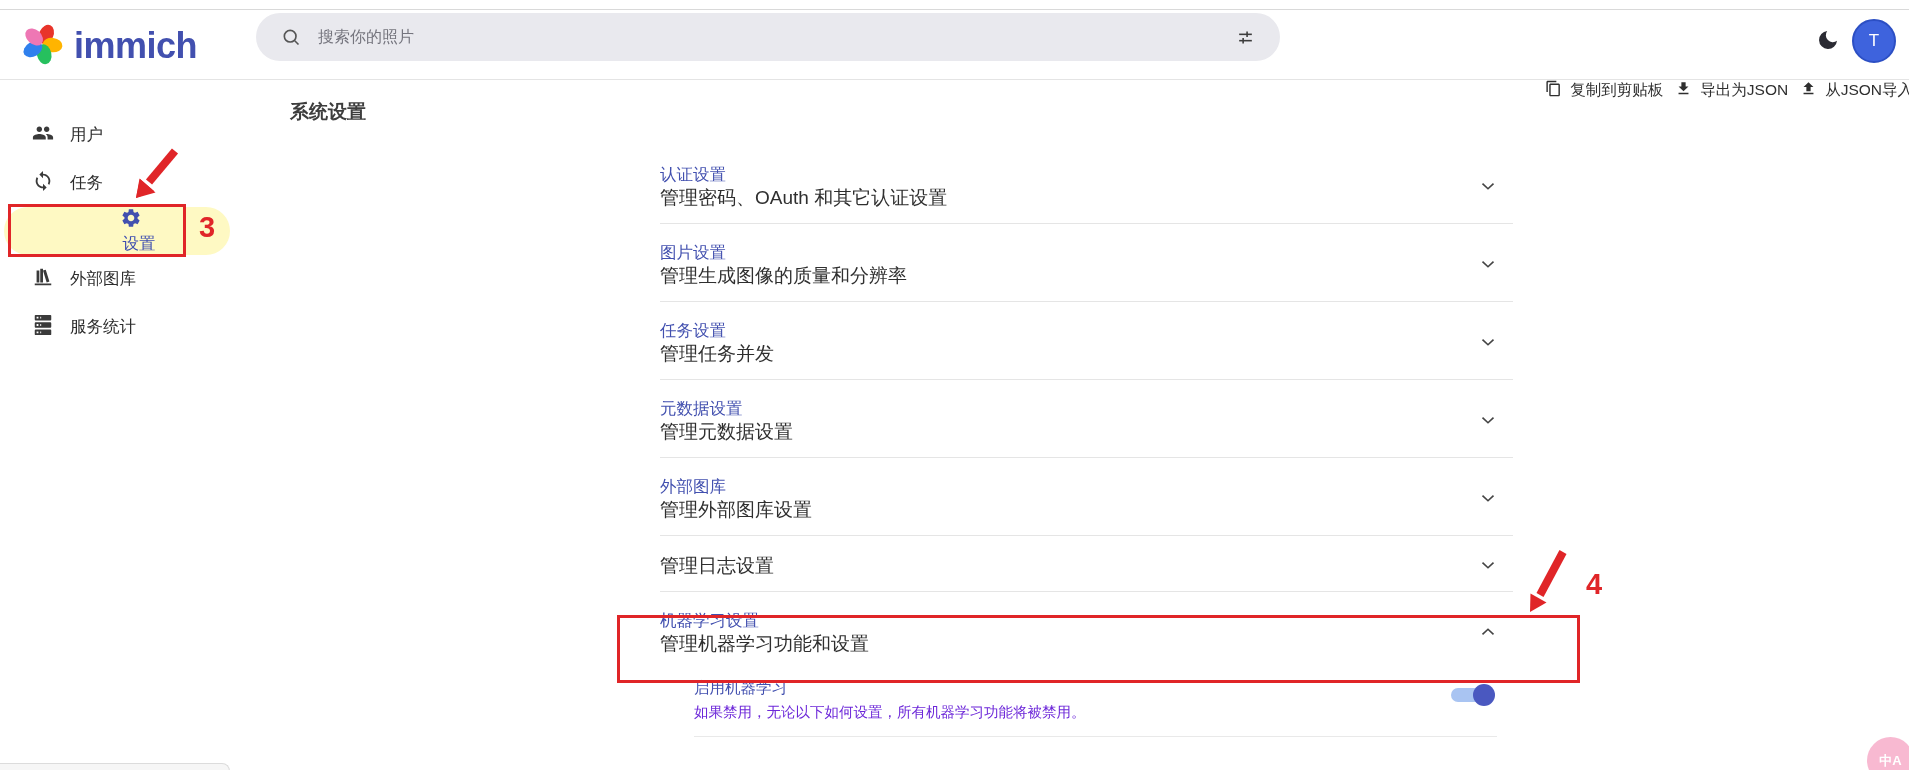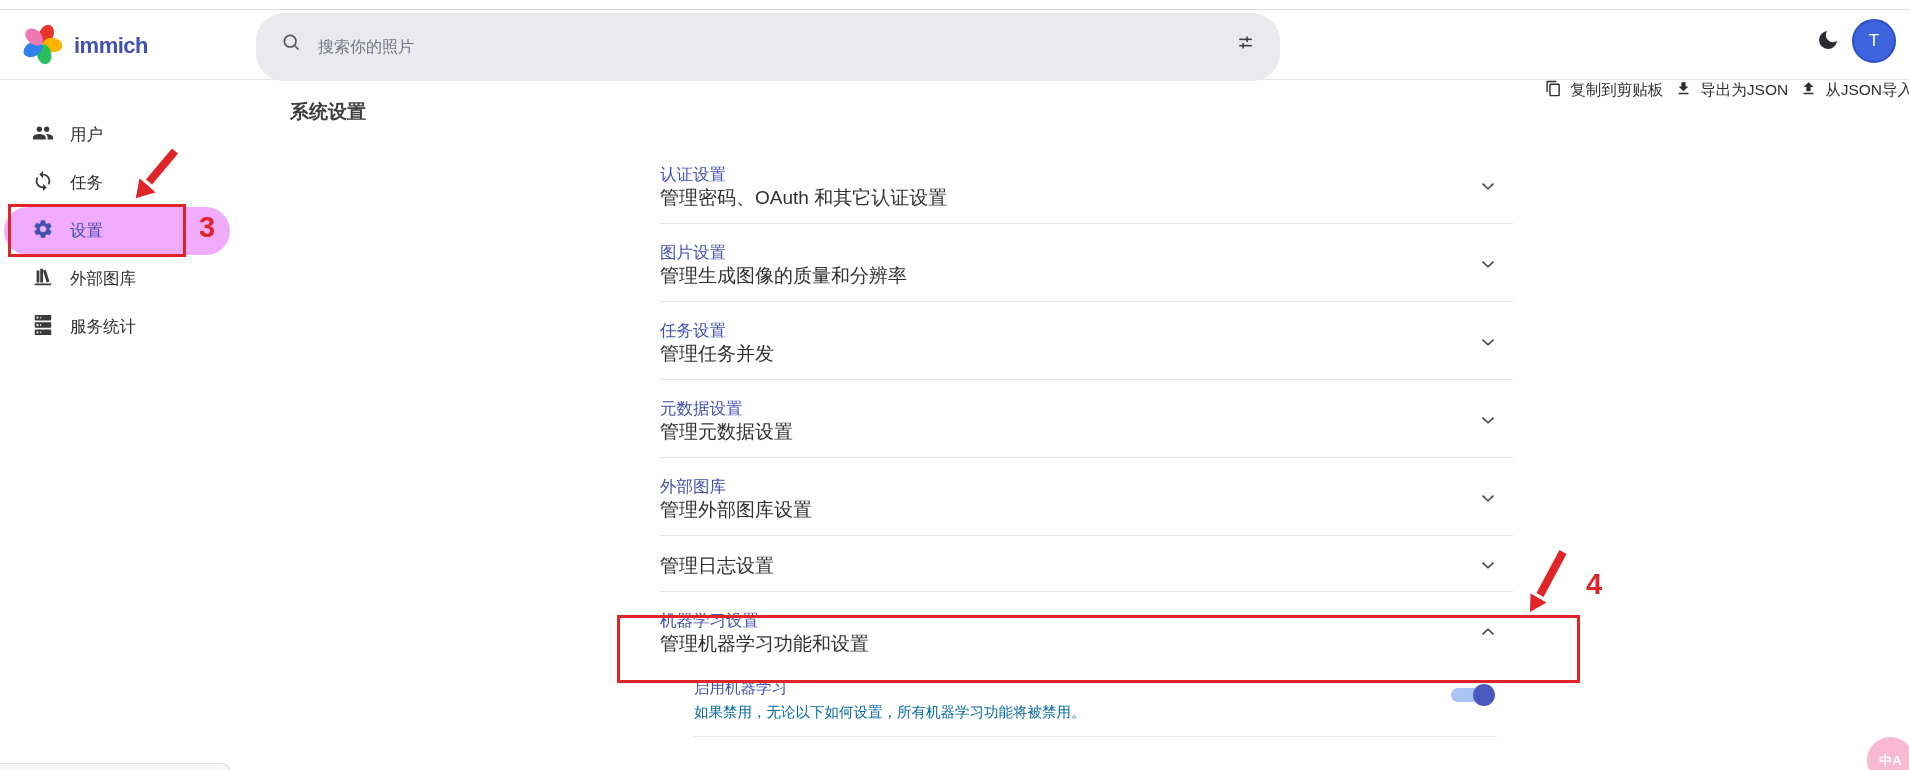--- a/index.html
+++ b/index.html
@@ -3,33 +3,33 @@
 <meta charset="utf-8">
 <style>
   * { margin:0; padding:0; box-sizing:border-box; }
   html,body { width:1909px; height:770px; overflow:hidden; background:#fff;
     font-family:"Liberation Sans","DejaVu Sans",sans-serif; }
   .top-hairline { position:absolute; left:0; top:9px; width:1909px; height:1px; background:#d9d9d9; }
 
   
   .app-header { position:absolute; left:0; top:10px; width:1909px; height:70px; background:#fff; border-bottom:1px solid #e4e4e4; }
   .logo { position:absolute; left:20px; top:12px; display:flex; align-items:center; gap:10px; }
-  .logo-text { font-size:22px; font-weight:700; color:#4250af; letter-spacing:-0.5px; }
-  .searchbar { position:absolute; left:256px; top:3px; width:1024px; height:68px; background:#e9e9ee; border-radius:28px; display:flex; padding:16px 22px; }
+  .logo-text { font-size:36px; font-weight:700; color:#4250af; letter-spacing:-0.5px; }
+  .searchbar { position:absolute; left:256px; top:3px; width:1024px; height:48px; background:#e9e9ee; border-radius:28px; display:flex; align-items:center; padding:16px 22px; }
   .searchbar input { flex:1; border:none; outline:none; background:transparent; font-size:16px; color:#333; margin:0 14px; font-family:inherit; }
   .searchbar input::placeholder { color:#75757e; }
   .icon-btn { width:26px; height:26px; display:flex; align-items:center; justify-content:center; cursor:pointer; }
   .moon { position:absolute; right:68px; top:17px; }
   .avatar { position:absolute; right:13px; top:9px; width:44px; height:44px; border-radius:50%; background:#3e63dd; border:2px solid #2c4fc4; color:#fff; font-size:17px; display:flex; align-items:center; justify-content:center; }
 
   
   .sidebar { position:absolute; left:0; top:80px; width:256px; height:690px; background:#fff; }
   .side-item { position:relative; height:48px; display:flex; align-items:center; padding-left:32px; cursor:pointer; }
   .side-item .lbl { margin-left:16px; font-size:16.5px; color:#2d2d2d; }
-  .side-item.active { background:#f0abfc; border-radius:24px; width:226px; margin-left:4px; padding-left:28px; }
+  .side-item.active { background:#fef9c3; border-radius:24px; width:226px; margin-left:4px; padding-left:28px;flex-direction:column; }
   .side-item.active .lbl { color:#3d4db0; font-weight:500; }
   .side-list { padding-top:31px; }
   .side-footer { position:absolute; left:0; top:683px; width:230px; height:8px; background:#f6f6f6; border-top:1px solid #dcdcdc; border-right:1px solid #dcdcdc; border-top-right-radius:8px; }
 
   
   .main { position:absolute; left:256px; top:80px; width:1653px; height:690px; }
   .main-head { position:absolute; left:16px; top:0; width:1653px; height:64px; display:flex; align-items:center; }
   .page-title { margin-left:18px; font-size:19px; font-weight:600; color:#3d3d3d; }
   .toolbar { position:absolute; right:12px; top:0; height:64px; display:flex; align-items:flex-start; gap:12px; }
   .tb-btn { display:flex; align-items:center; gap:8px; font-size:15.5px; color:#2f2f2f; cursor:pointer; background:none; border:none; font-family:inherit; }
@@ -38,21 +38,21 @@
   .acc-row { display:flex; align-items:center; padding:17px 0 15px 0; border-bottom:1px solid #e5e5e5; cursor:pointer;justify-content:flex-end; }
   .acc-row.expanded { border-bottom:none; }
   .acc-text { flex:1; }
   .acc-title { font-size:16.5px; line-height:22px; color:#4250af; font-weight:500; }
   .acc-sub { font-size:19px; line-height:20px; color:#2f2f2f; margin-top:3px; }
   .chev { margin-right:14px; color:#444; }
   .chev svg { display:block; }
 
   .ml-sub { margin-left:34px; margin-right:16px; position:relative; padding:8px 0 14px 0; border-bottom:1px solid #e9e9e9; }
   .ml-title { font-size:15.5px; line-height:22px; color:#4250af; font-weight:500; }
-  .ml-desc { font-size:14.5px; line-height:20px; color:#0369a1; margin-top:3px; }
+  .ml-desc { font-size:14.5px; line-height:20px; color:#6d28d9; margin-top:3px; }
   .toggle { position:absolute; right:2px; top:14px; width:44px; height:24px; cursor:pointer; }
   .toggle .track { position:absolute; left:0; top:5px; width:38px; height:14px; border-radius:7px; background:#a9c4f2; }
   .toggle .knob { position:absolute; right:0; top:1px; width:22px; height:22px; border-radius:50%; background:#4a58c0; }
 
   
   .anno-box { position:absolute; border:3px solid #e02528; pointer-events:none; }
   .box3 { left:8px; top:204px; width:178px; height:53px; }
   .box4 { left:617px; top:615px; width:963px; height:68px; }
   .anno-num { position:absolute; color:#e02528; font-weight:700; font-size:29px; pointer-events:none; }
   .num3 { left:199px; top:211px; }

